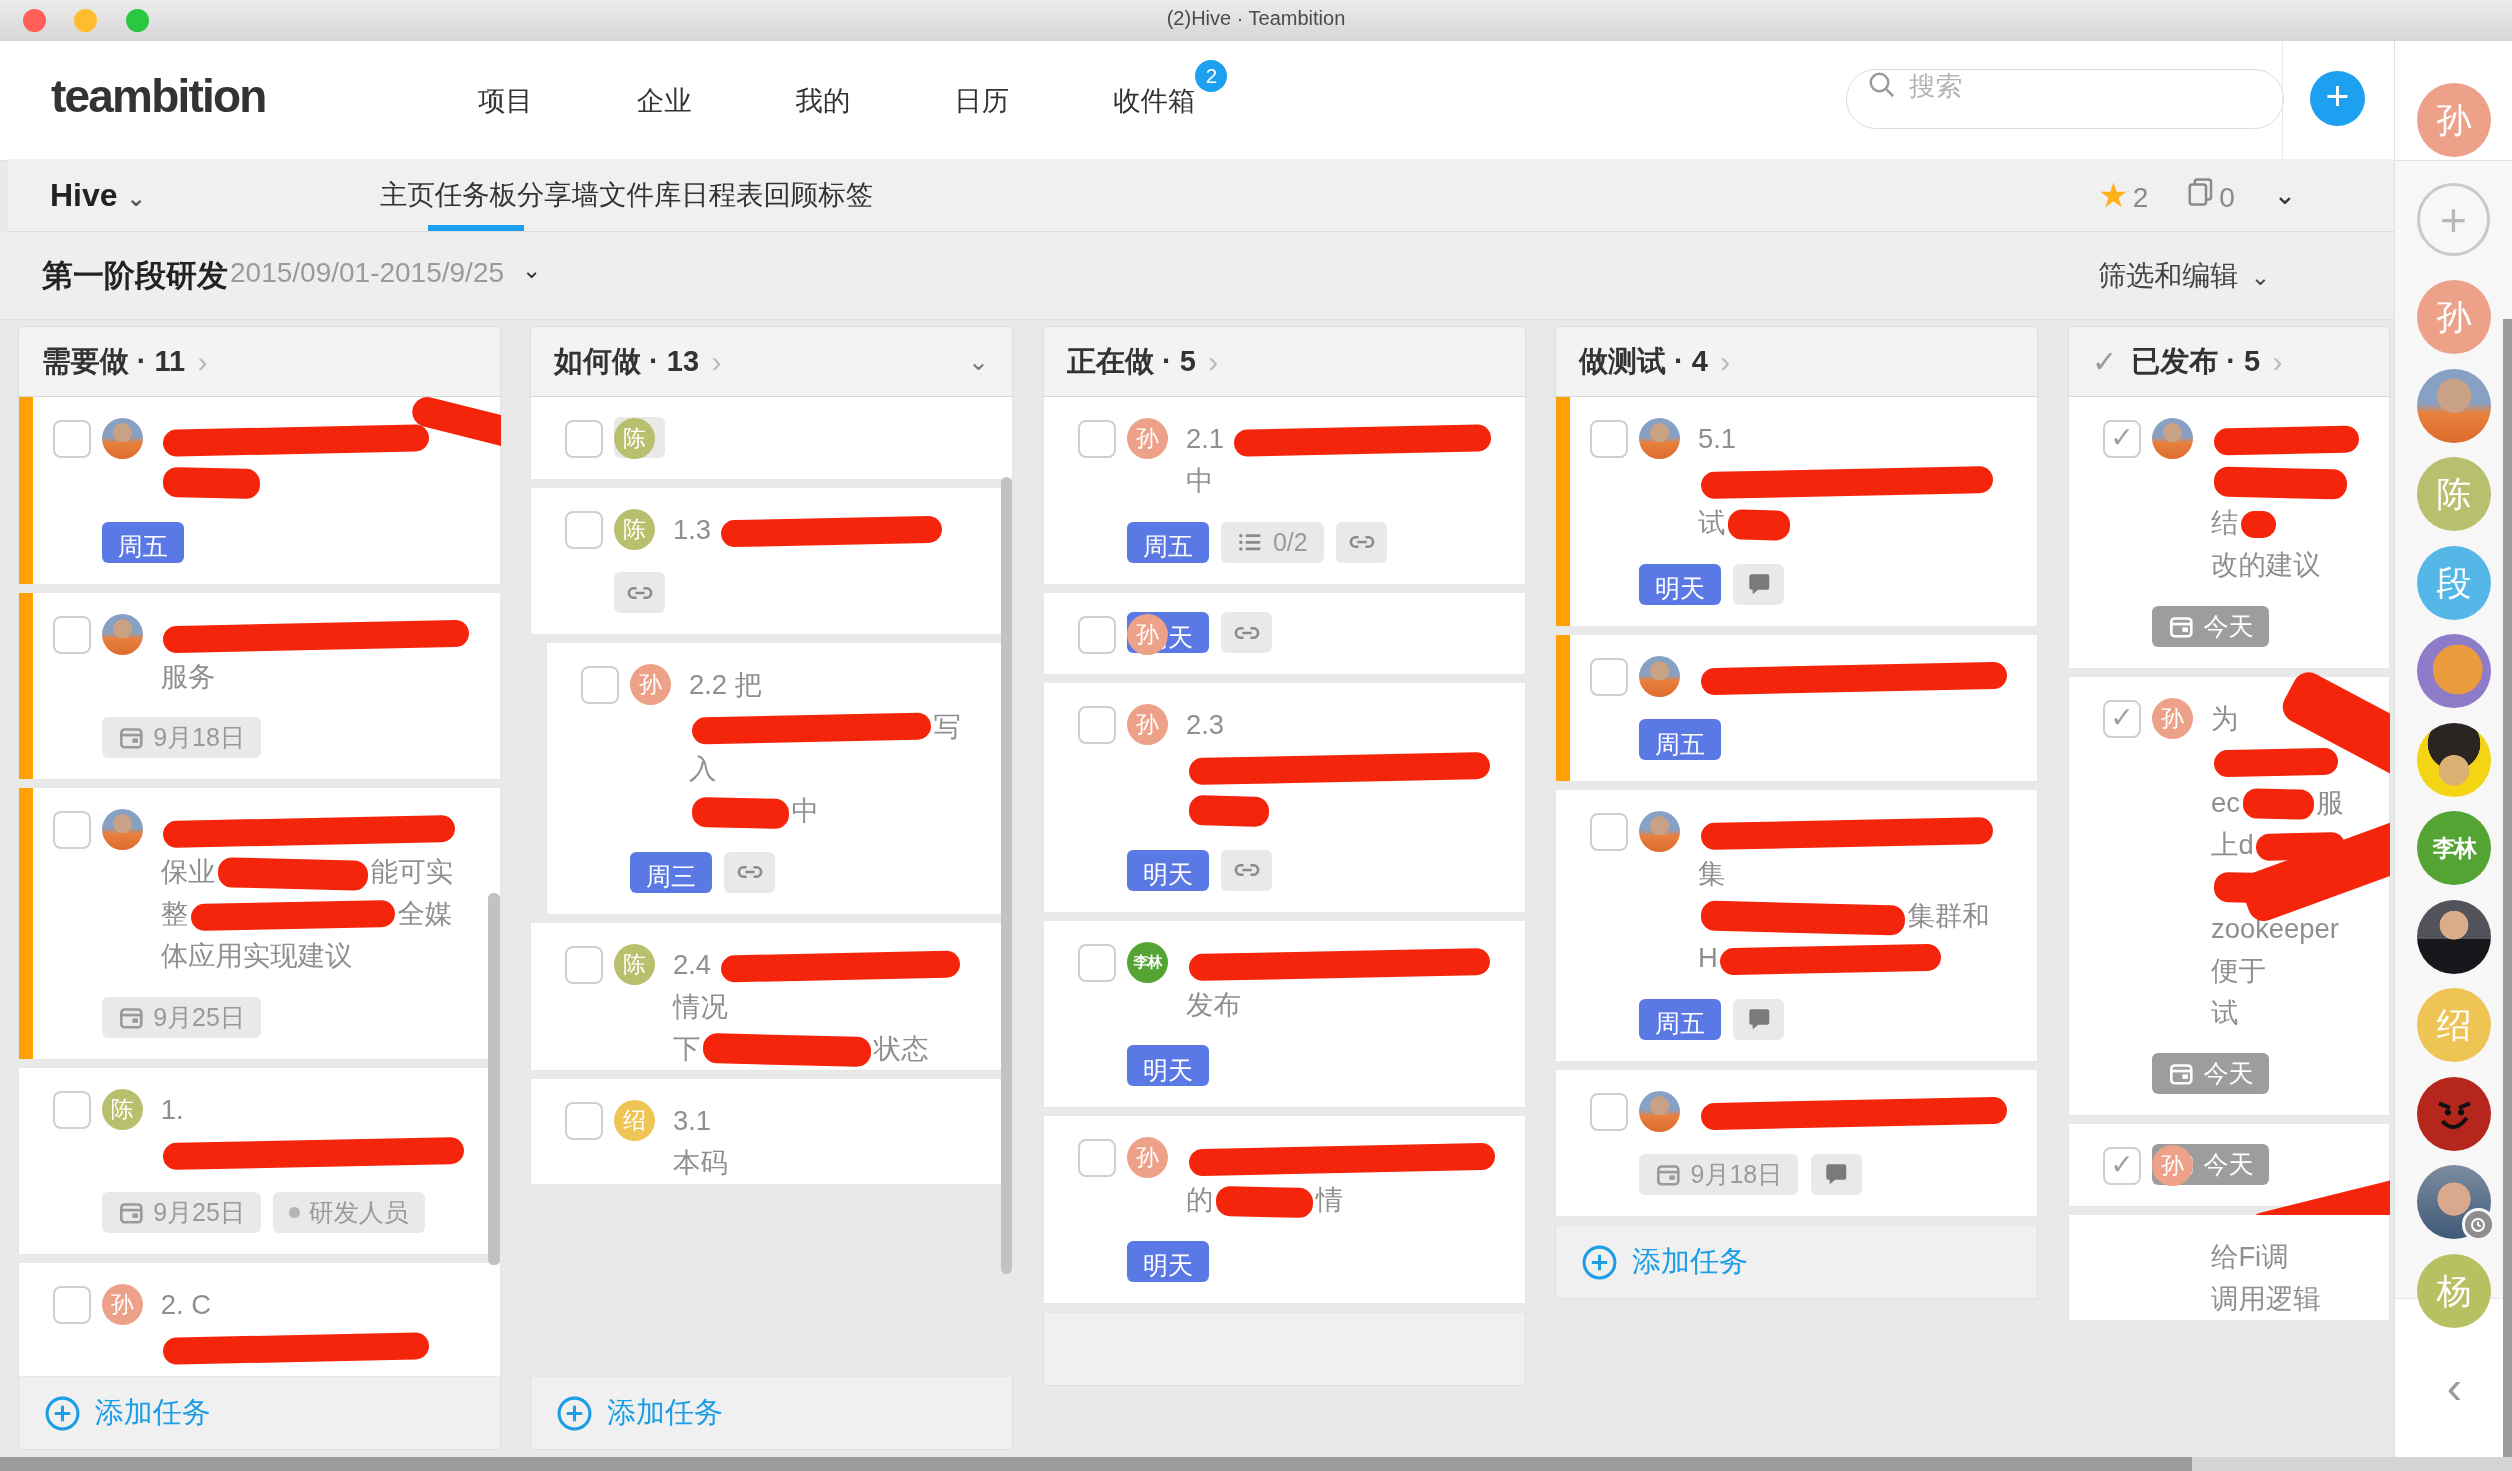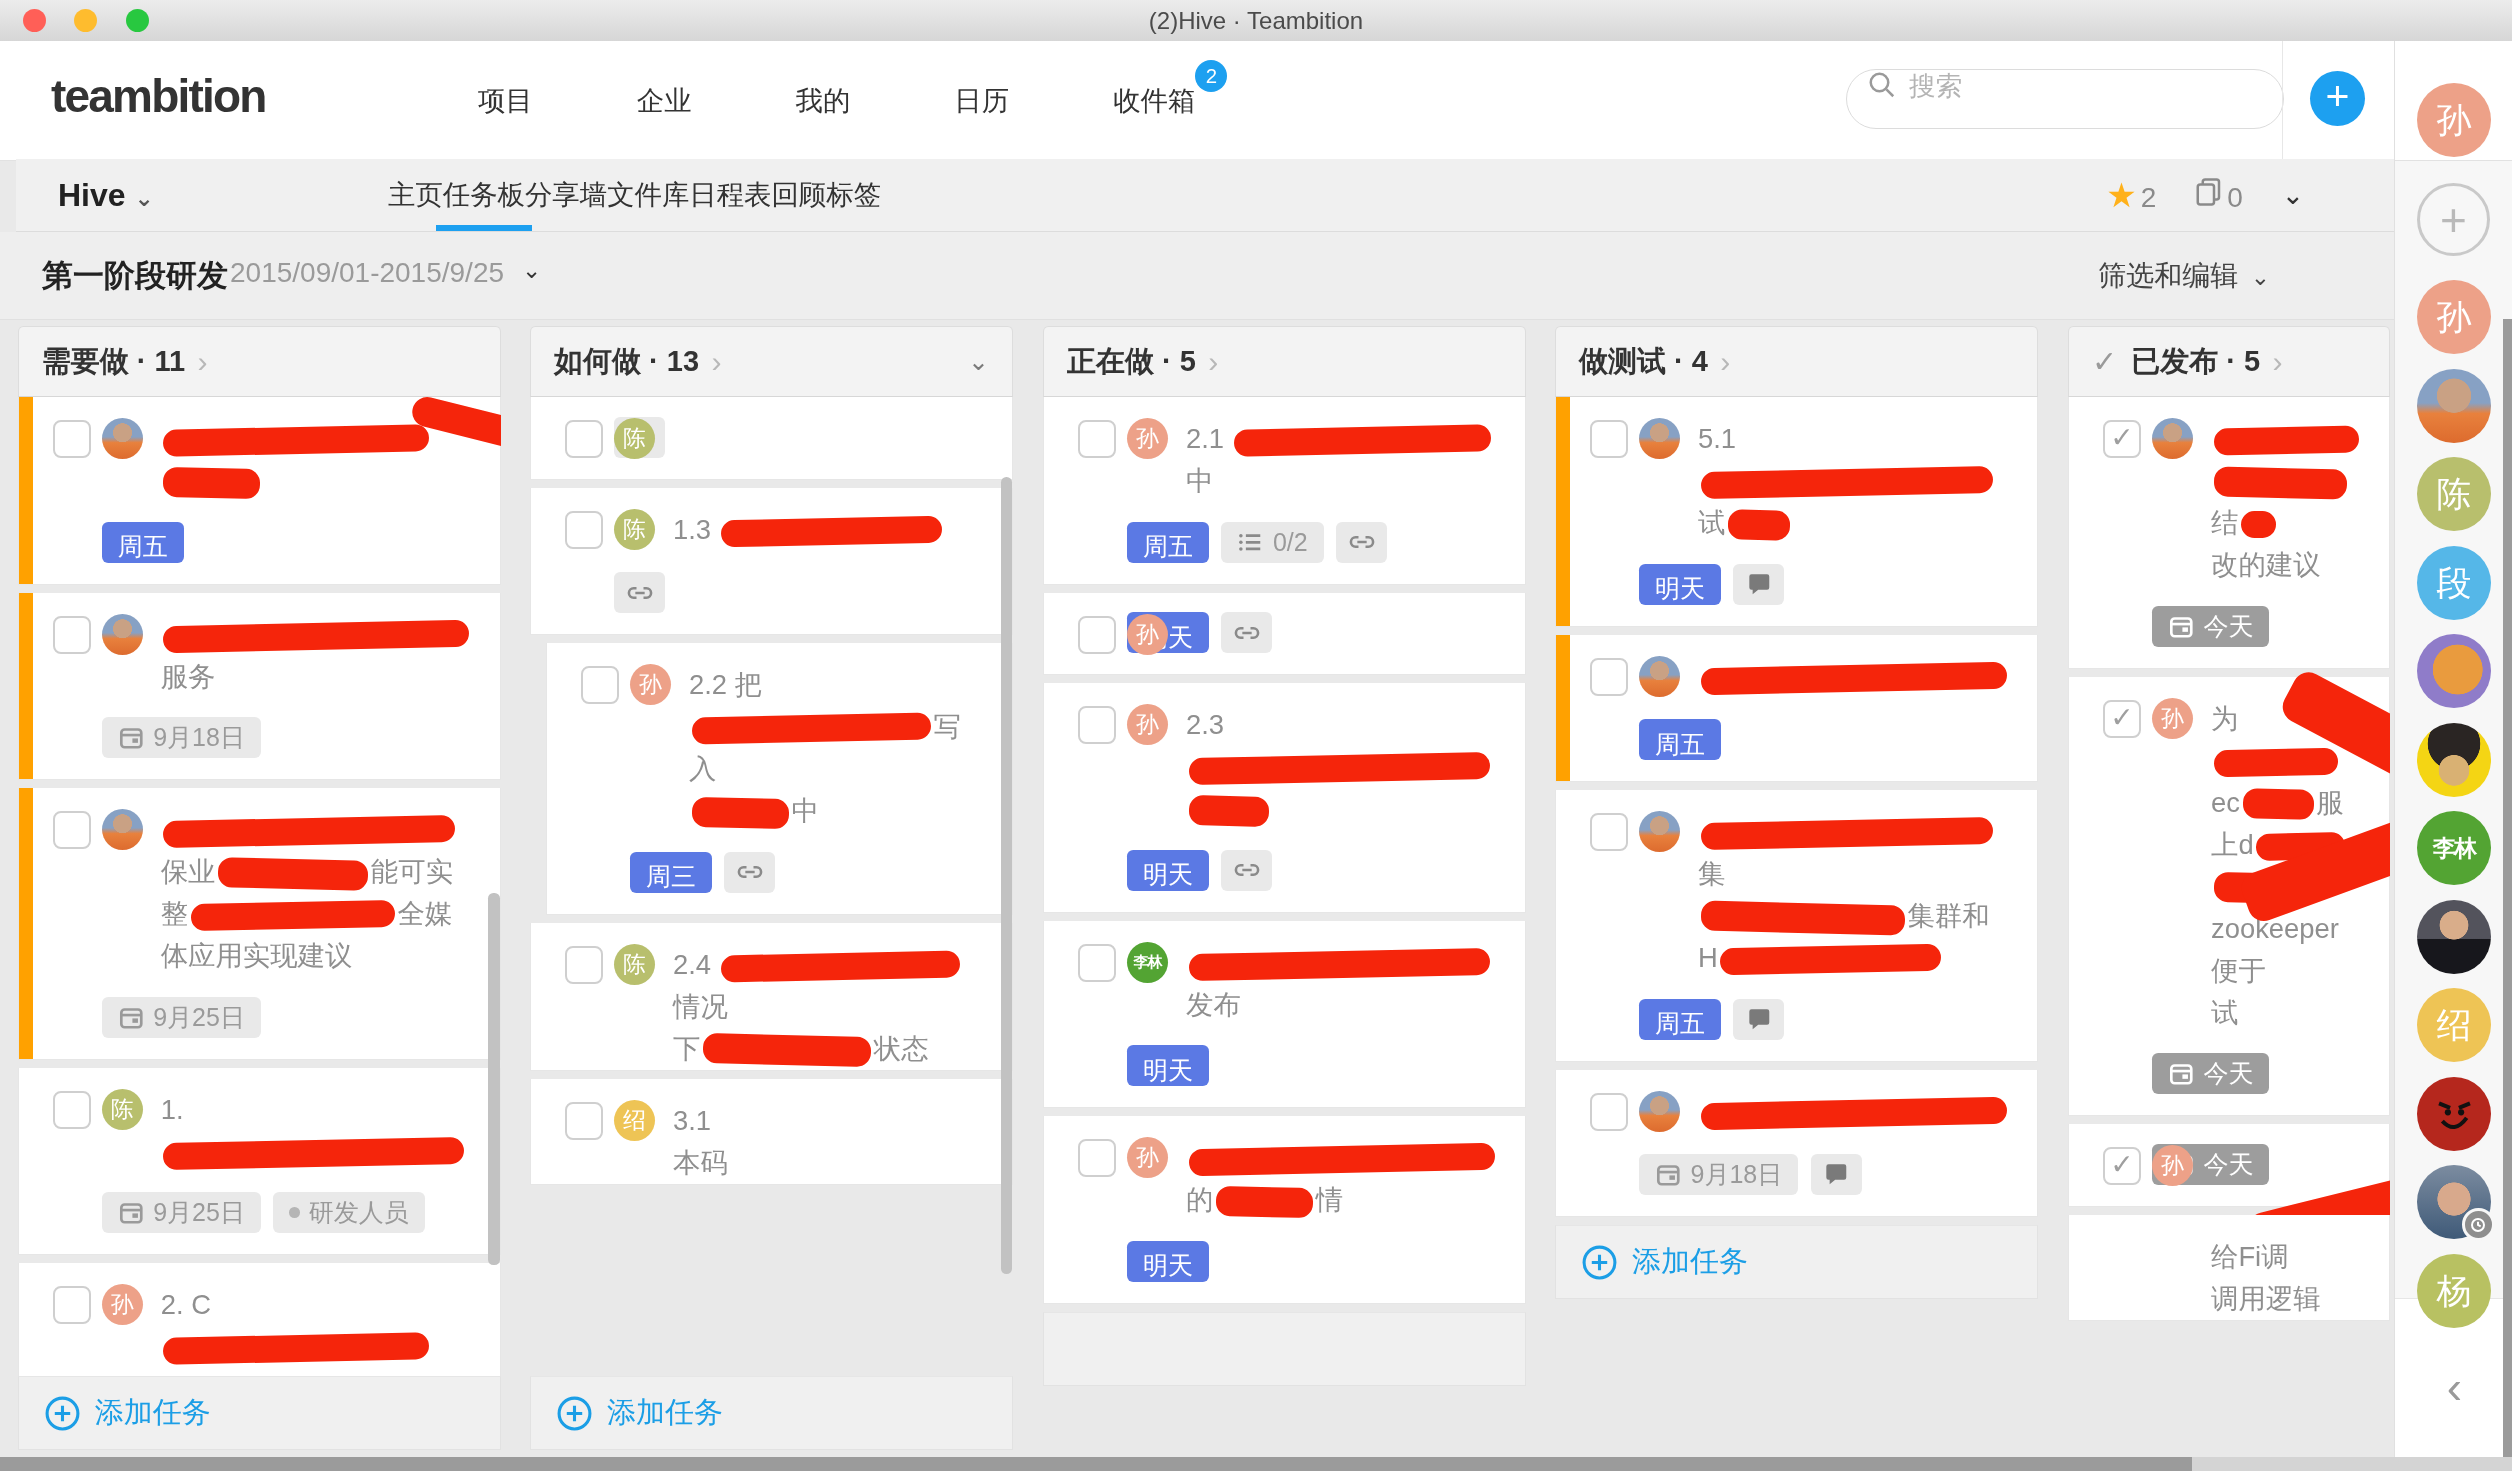--- a/index.html
+++ b/index.html
@@ -6,41 +6,41 @@
   body{width:2512px;height:1471px;position:relative;overflow:hidden;
        font-family:"Liberation Sans","DejaVu Sans",sans-serif;background:#e9e9e9;}
   
   .titlebar{position:absolute;left:0;top:0;width:2512px;height:41px;
     background:linear-gradient(#ececec,#d6d6d6);border-bottom:0.9px solid #b5b5b5;}
   .traffic{position:absolute;top:8.9px;width:23px;height:23px;border-radius:50%;}
   .t-red{left:23px;background:#ff5f57;}
   .t-yellow{left:74px;background:#febc2e;}
   .t-green{left:126px;background:#28c840;}
   .win-title{position:absolute;left:0;right:0;top:7px;text-align:center;
-    font-size:24px;color:#4b4b4b;}
+    font-size:20px;color:#4b4b4b;}
   
   .navbar{position:absolute;left:0;top:41px;width:2512px;height:119px;background:#fff;
     border-bottom:0.9px solid #e2e2e2;}
   .logo{position:absolute;left:51px;top:28px;font-size:46px;font-weight:bold;
     color:#333;letter-spacing:-1.8px;}
   .nav-items{position:absolute;left:478px;top:0;height:119px;display:flex;align-items:center;gap:104px;}
   .nav-item{font-size:27.4px;color:#333;cursor:pointer;position:relative;}
   .nav-badge{position:absolute;right:-32px;top:-23px;min-width:32px;height:32px;border-radius:16px;
     background:#1da0f0;color:#fff;font-size:20.4px;line-height:32px;text-align:center;}
   .searchbox{position:absolute;left:1846px;top:28px;width:416px;height:58px;border:1.8px solid #dcdcdc;
     border-radius:32px;display:flex;align-items:flex-start;padding-left:19.5px;gap:10.6px;background:#fff;}
   .searchbox svg{flex:0 0 auto;}
   .searchbox input{border:none;outline:none;font-size:26.6px;color:#555;width:319px;background:transparent;
     font-family:inherit;}
   .searchbox input::placeholder{color:#b4b4b4;}
   .nav-sep{position:absolute;top:0;height:118px;width:0.9px;background:#e7e7e7;}
   .plusbtn{position:absolute;left:2310px;top:30px;width:55px;height:55px;border-radius:50%;
     background:#1da0f0;color:#fff;font-size:41px;line-height:51px;text-align:center;cursor:pointer;}
   
-  .projectbar{position:absolute;left:16px;top:159px;width:2394px;height:72px;background:#f0f0f0;
+  .projectbar{position:absolute;left:8px;top:159px;width:2394px;height:72px;background:#f0f0f0;
     border-bottom:0.9px solid #dcdcdc;}
   .proj-name{position:absolute;left:42px;top:17.7px;font-size:32px;font-weight:bold;color:#222;cursor:pointer;}
   .proj-name .chev{font-size:23px;color:#555;margin-left:8.9px;}
   .tabs{position:absolute;left:372px;top:0;height:72px;display:flex;align-items:center;}
   .tab{font-size:27.4px;color:#333;cursor:pointer;height:72px;line-height:72px;position:relative;}
   .tab.active::after{content:"";position:absolute;left:-7px;right:-7px;bottom:0;height:6.2px;background:#1da0f0;}
   .proj-right{position:absolute;right:106px;top:0;height:72px;display:flex;align-items:center;gap:39px;}
   .star{color:#ffb11a;font-size:34px;}
   .count{font-size:28px;color:#8a8a8a;}
   .chev-dark{font-size:26.6px;color:#333;}

